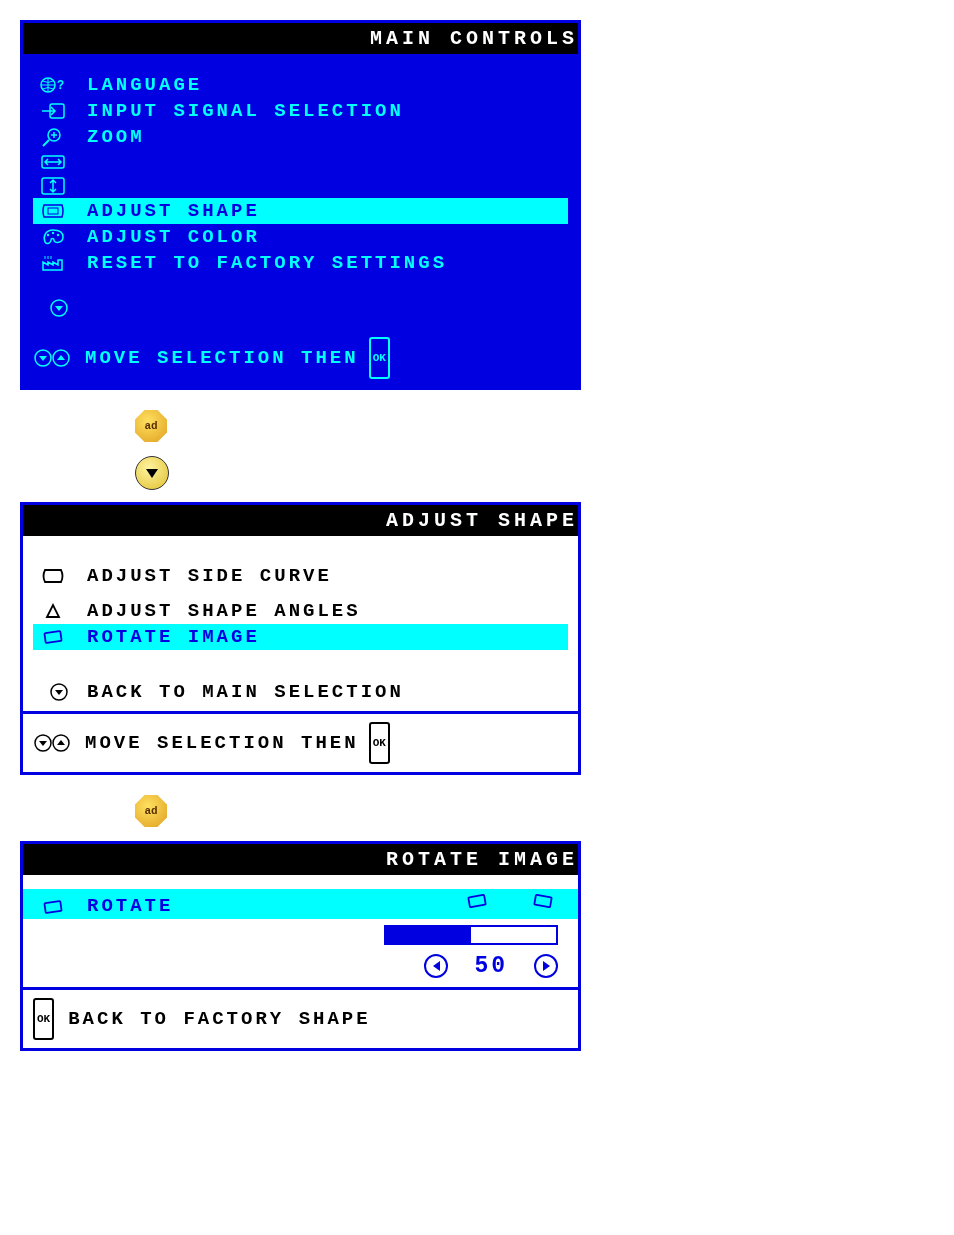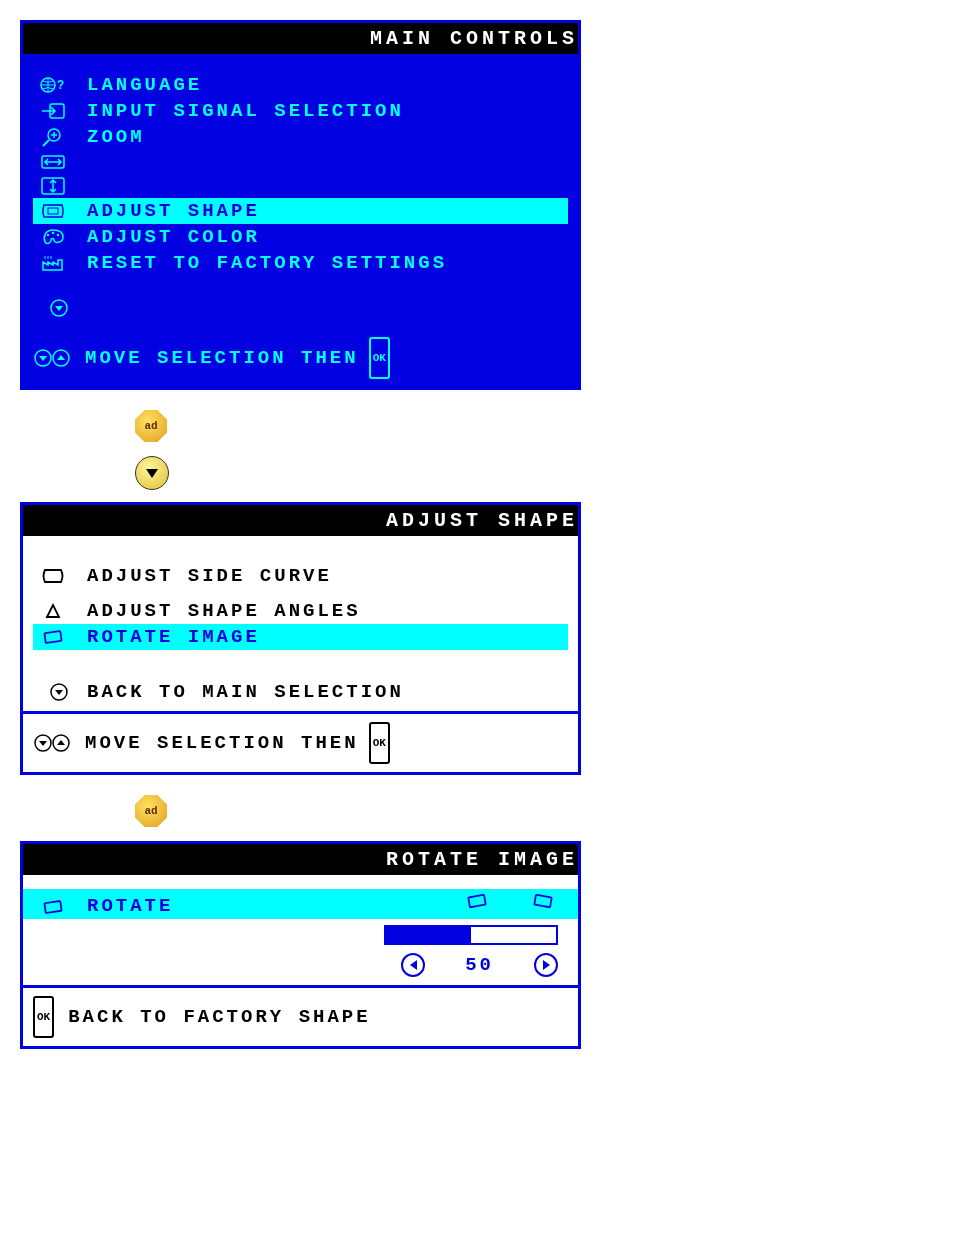--- a/index.html
+++ b/index.html
@@ -159,24 +159,24 @@
   }
   .slider-fill {
     position: absolute;
     left: 0; top: 0; bottom: 0;
     background: #0000e0;
   }
   .slider-value-row {
     display: flex;
     align-items: center;
     justify-content: flex-end;
-    gap: 40px;
+    gap: 26px;
     padding: 2px 20px 8px 4px;
     color: #0000e0;
-    font-size: 19px;
+    font-size: 23px;
     letter-spacing: 3px;
   }
   .arrow-circ {
     width: 20px; height: 20px;
     border: 2px solid #0000e0;
     border-radius: 50%;
     display: inline-flex;
     align-items: center;
     justify-content: center;
   }

